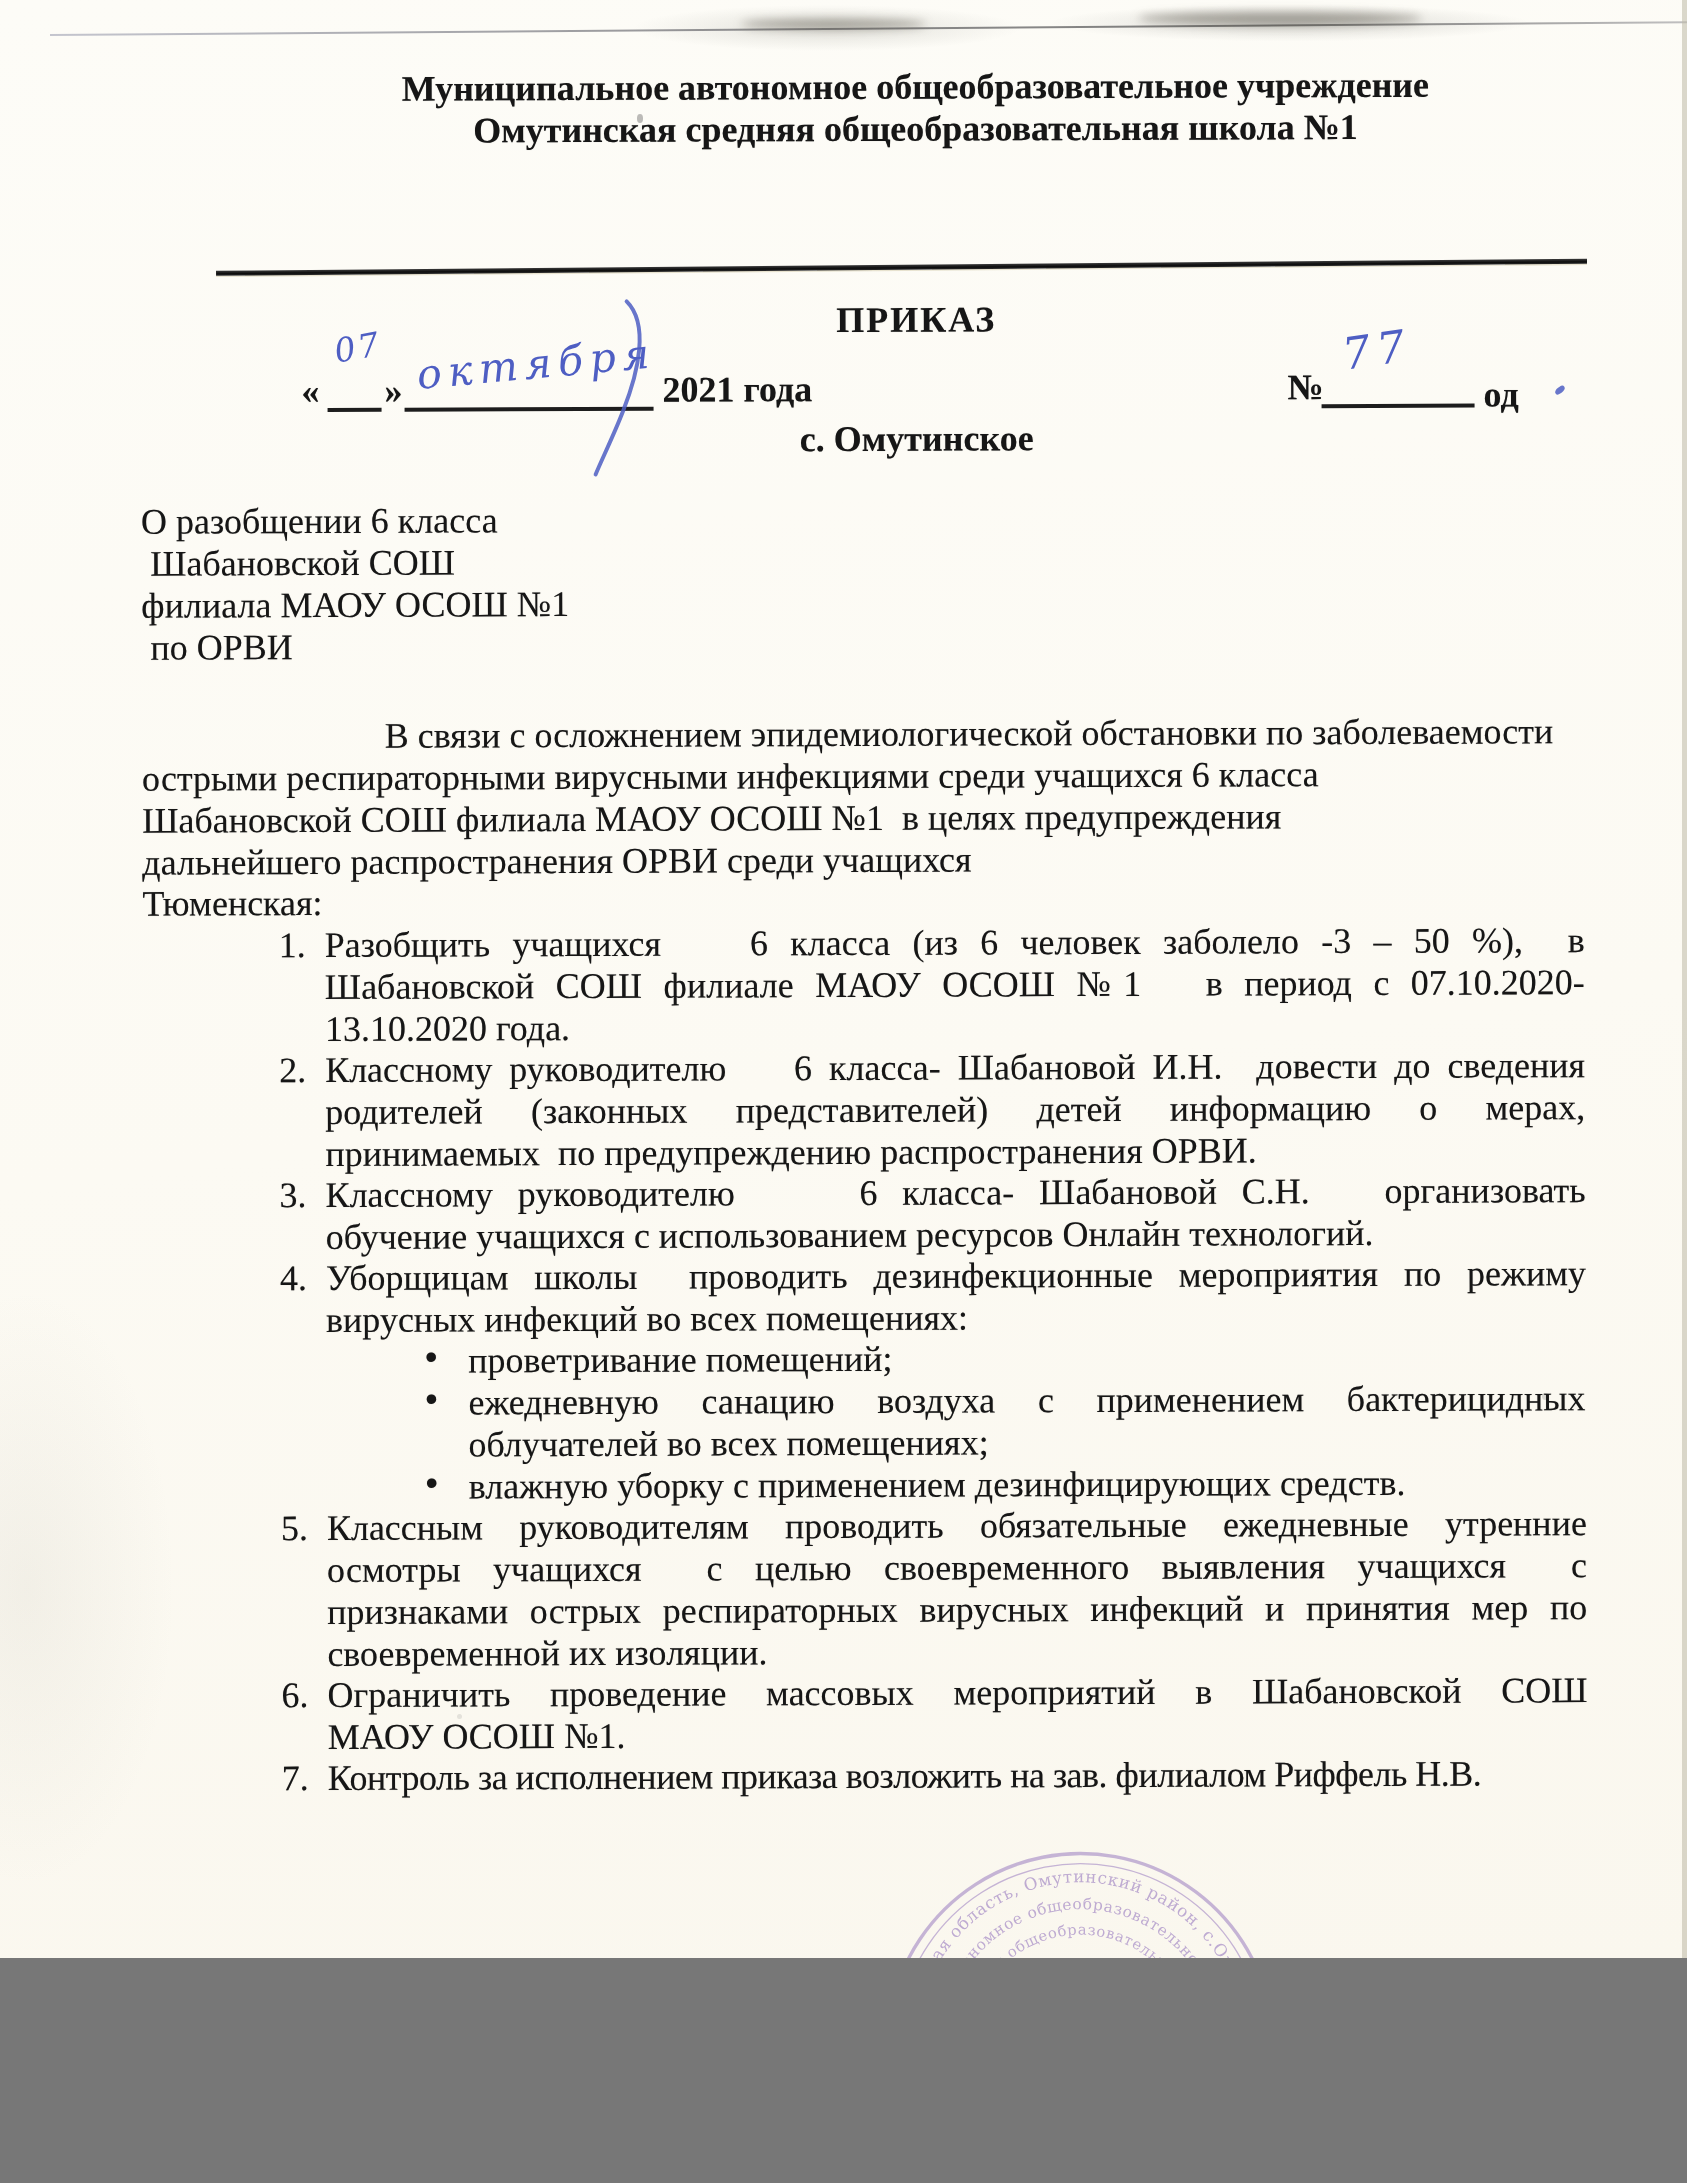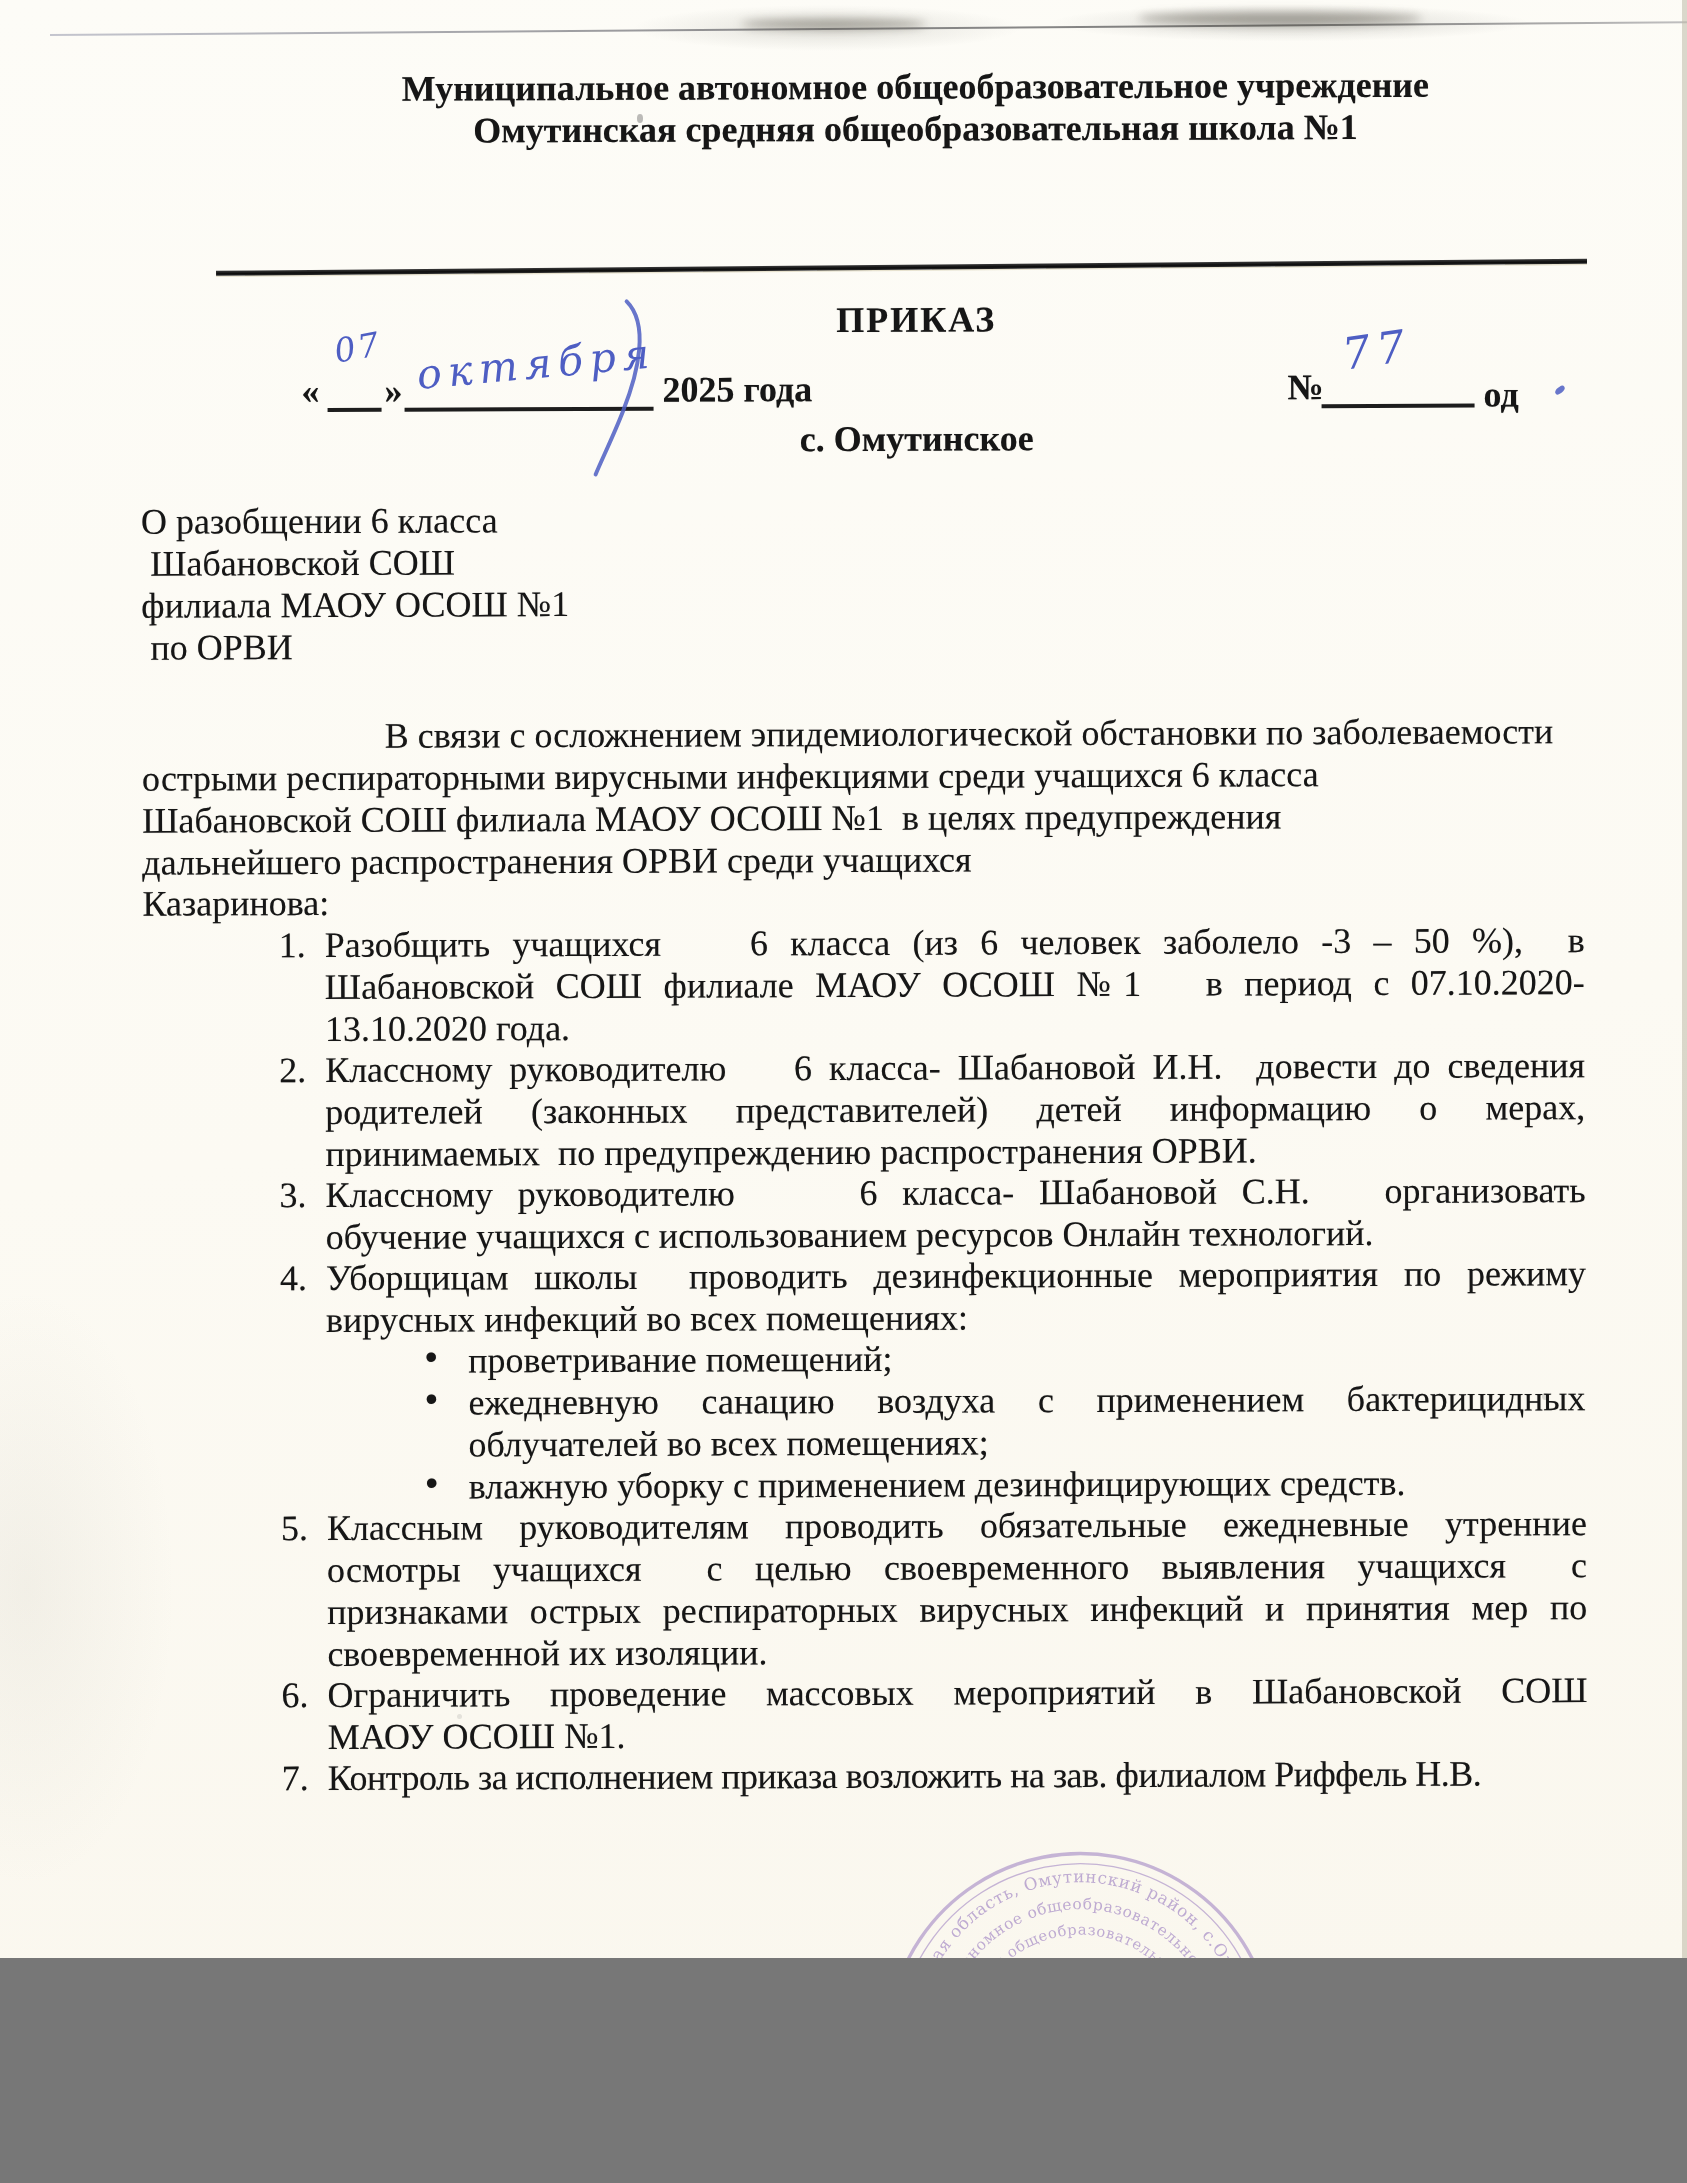--- a/index.html
+++ b/index.html
@@ -89,21 +89,21 @@
 
     <span class="abs t b" style="left:303px;top:368px;">«</span>
     <span class="hand" style="left:336px;top:326px;font-size:33px;transform:rotate(-10deg);letter-spacing:2.6px;">07</span>
     <span class="abs t b" style="left:386px;top:368px;">»</span>
     <div class="uline" style="left:329px;top:406px;width:54px;"></div>
     <div class="uline" style="left:406px;top:406px;width:249px;"></div>
     <span class="hand" style="left:418px;top:339px;font-size:41px;transform:rotate(-5deg);letter-spacing:6.6px;">октября</span>
     <svg class="flourish-svg" viewBox="0 0 150 290">
       <path d="M78 14 C 112 48, 96 120, 72 180 C 58 216, 40 252, 30 276" fill="none" stroke="#4e5ec3" stroke-width="6" stroke-linecap="round" opacity="0.85"></path>
     </svg>
-    <span class="abs t b" style="left:664px;top:368px;">2025 года</span>
+    <span class="abs t b" style="left:664px;top:368px;">2021 года</span>
 
     <span class="abs t b" style="left:1289px;top:368px;">№</span>
     <span class="hand" style="left:1344px;top:326px;font-size:44px;transform:rotate(-8deg);letter-spacing:6.6px;">77</span>
     <div class="uline" style="left:1323px;top:406px;width:153px;"></div>
     <span class="abs t b" style="left:1485px;top:376px;">од</span>
     <div class="fleck" style="left:1556px;top:390px;"></div>
 
     <div class="center-wrap t b" style="top:418px;">с. Омутинское</div>
 
     <div class="subject">
@@ -112,21 +112,21 @@
       <div class="t line">филиала МАОУ ОСОШ №1</div>
       <div class="t line"> по ОРВИ</div>
     </div>
 
     <div class="preamble">
       <div class="t line indent">В связи с осложнением эпидемиологической обстановки по заболеваемости</div>
       <div class="t line">острыми респираторными вирусными инфекциями среди учащихся 6 класса</div>
       <div class="t line">Шабановской СОШ филиала МАОУ ОСОШ №1  в целях предупреждения</div>
       <div class="t line">дальнейшего распространения ОРВИ среди учащихся</div>
     </div>
-    <div class="resolve t">Казаринова:</div>
+    <div class="resolve t">Тюменская:</div>
 
     <div class="item" style="top:922px;">
       <span class="marker t">1.</span>
       <div class="t line just">Разобщить учащихся    6 класса (из 6 человек заболело -3 – 50 %),  в</div>
       <div class="t line just">Шабановской СОШ филиале МАОУ ОСОШ №1   в период с 07.10.2020-</div>
       <div class="t line">13.10.2020 года.</div>
     </div>
 
     <div class="item" style="top:1047px;">
       <span class="marker t">2.</span>

